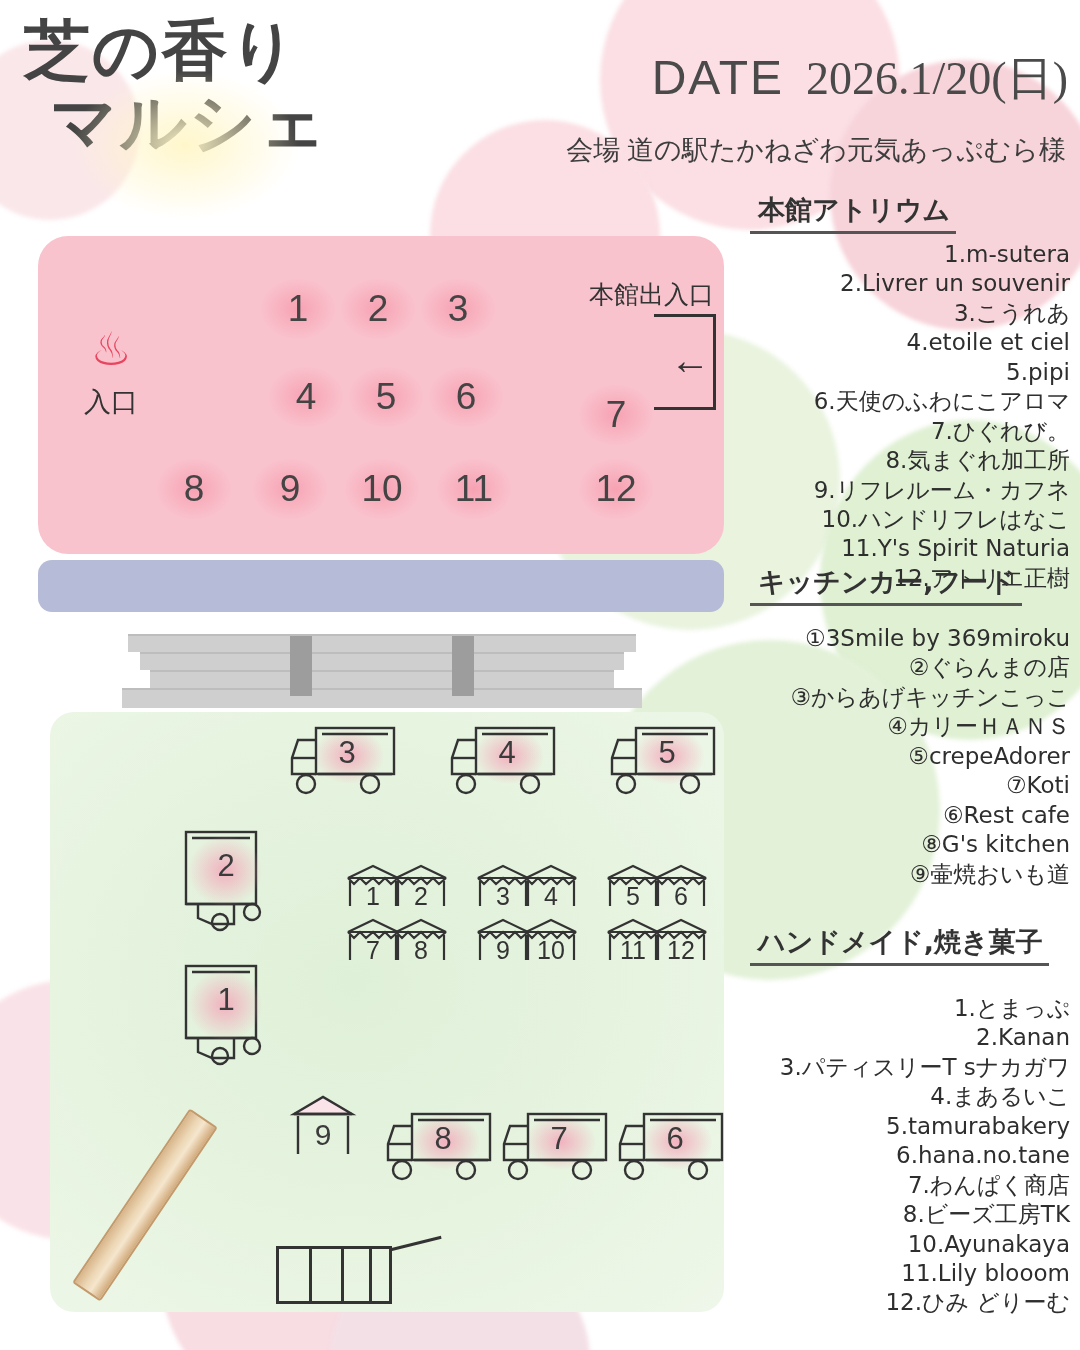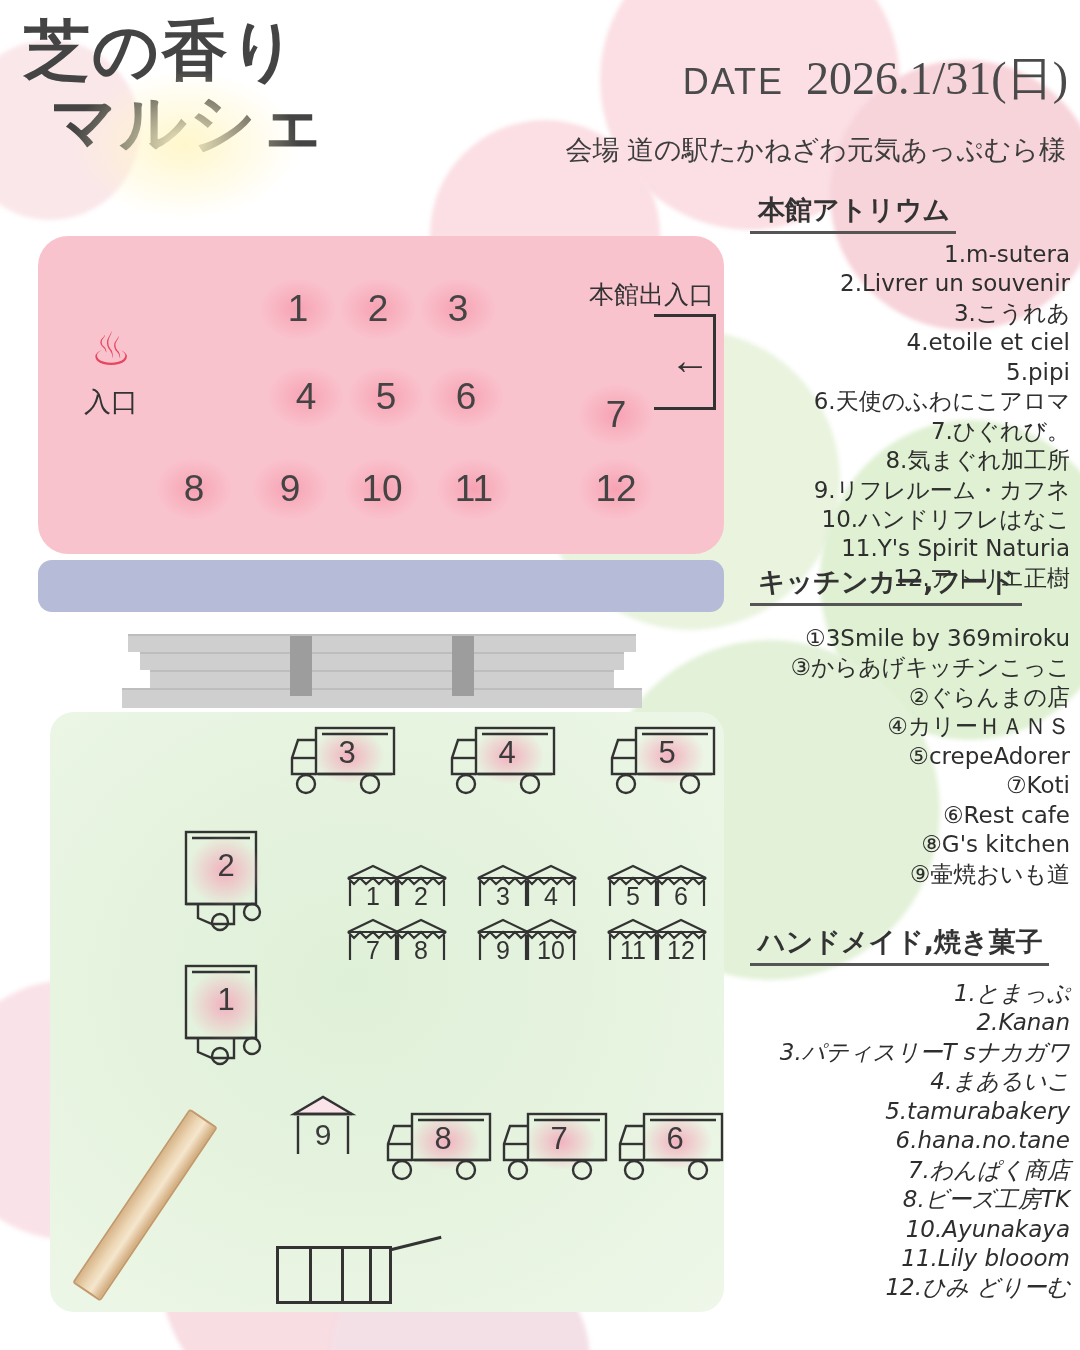--- a/index.html
+++ b/index.html
@@ -42,28 +42,28 @@
     width: 230px; height: 150px;
     background: radial-gradient(ellipse at center, rgba(255,246,200,0.95) 0%, rgba(255,246,200,0.0) 70%);
     pointer-events: none;
   }
   .date-row {
     position: absolute;
     right: 12px; top: 48px;
     display: flex; align-items: baseline; gap: 22px;
     color: #4a4a4a;
   }
-  .date-label { font-size: 36px; letter-spacing: 2px; font-family: "Liberation Sans", sans-serif; text-align: right;}
+  .date-label { font-size: 48px; letter-spacing: 2px; font-family: "Liberation Sans", sans-serif; text-align: right;}
   .date-value { font-size: 46px; font-family: "Liberation Serif", serif; }
   .venue {
     position: absolute;
     right: 14px; top: 132px;
     font-size: 27px;
     color: #3d3d3d;
-    font-family: Liberation Sans, sans-serif;
+    font-family: Liberation Serif, serif;
   }
 
   
   .panel { position: absolute; right: 10px; width: 320px; }
   .panel-head {
     font-family: "DejaVu Sans", sans-serif;
     font-weight: bold;
     font-size: 27px;
     color: #333;
     padding: 2px 6px 3px 8px;
@@ -222,21 +222,21 @@
   <div class="blob" style="left:-40px; top:40px; width:180px; height:180px; background:#fae7ea;"></div>
 
   <div class="title-block">
     <div class="title-line1">芝の香り</div>
     <div class="title-line2">マルシェ</div>
   </div>
   <div class="glow"></div>
 
   <div class="date-row">
     <span class="date-label">DATE</span>
-    <span class="date-value">2026.1/31(日)</span>
+    <span class="date-value">2026.1/20(日)</span>
   </div>
   <div class="venue">会場 道の駅たかねざわ元気あっぷむら様</div>
 
   <div class="panel" id="panel-atrium">
     <div class="panel-head">本館アトリウム</div>
     <div class="panel-list">
       <div>1.m-sutera</div>
       <div>2.Livrer un souvenir</div>
       <div>3.こうれあ</div>
       <div>4.etoile et ciel</div>
@@ -248,34 +248,34 @@
       <div>10.ハンドリフレはなこ</div>
       <div>11.Y's Spirit Naturia</div>
       <div>12.アトリエ正樹</div>
     </div>
   </div>
 
   <div class="panel" id="panel-kitchen">
     <div class="panel-head">キッチンカー,フード</div>
     <div class="panel-list" style="margin-top:18px;">
       <div>①3Smile by 369miroku</div>
+      <div>②ぐらんまの店</div>
       <div>③からあげキッチンこっこ</div>
-      <div>②ぐらんまの店</div>
       <div>④カリーＨＡＮＳ</div>
       <div>⑤crepeAdorer</div>
       <div>⑦Koti</div>
       <div>⑥Rest cafe</div>
       <div>⑧G's kitchen</div>
       <div>⑨壷焼おいも道</div>
     </div>
   </div>
 
   <div class="panel" id="panel-handmade">
     <div class="panel-head">ハンドメイド,焼き菓子</div>
-    <div class="panel-list" style="margin-top:13px;font-style:italic;">
+    <div class="panel-list" style="margin-top:28px;">
       <div>1.とまっぷ</div>
       <div>2.Kanan</div>
       <div>3.パティスリーT sナカガワ</div>
       <div>4.まあるいこ</div>
       <div>5.tamurabakery</div>
       <div>6.hana.no.tane</div>
       <div>7.わんぱく商店</div>
       <div>8.ビーズ工房TK</div>
       <div>10.Ayunakaya</div>
       <div>11.Lily blooom</div>

